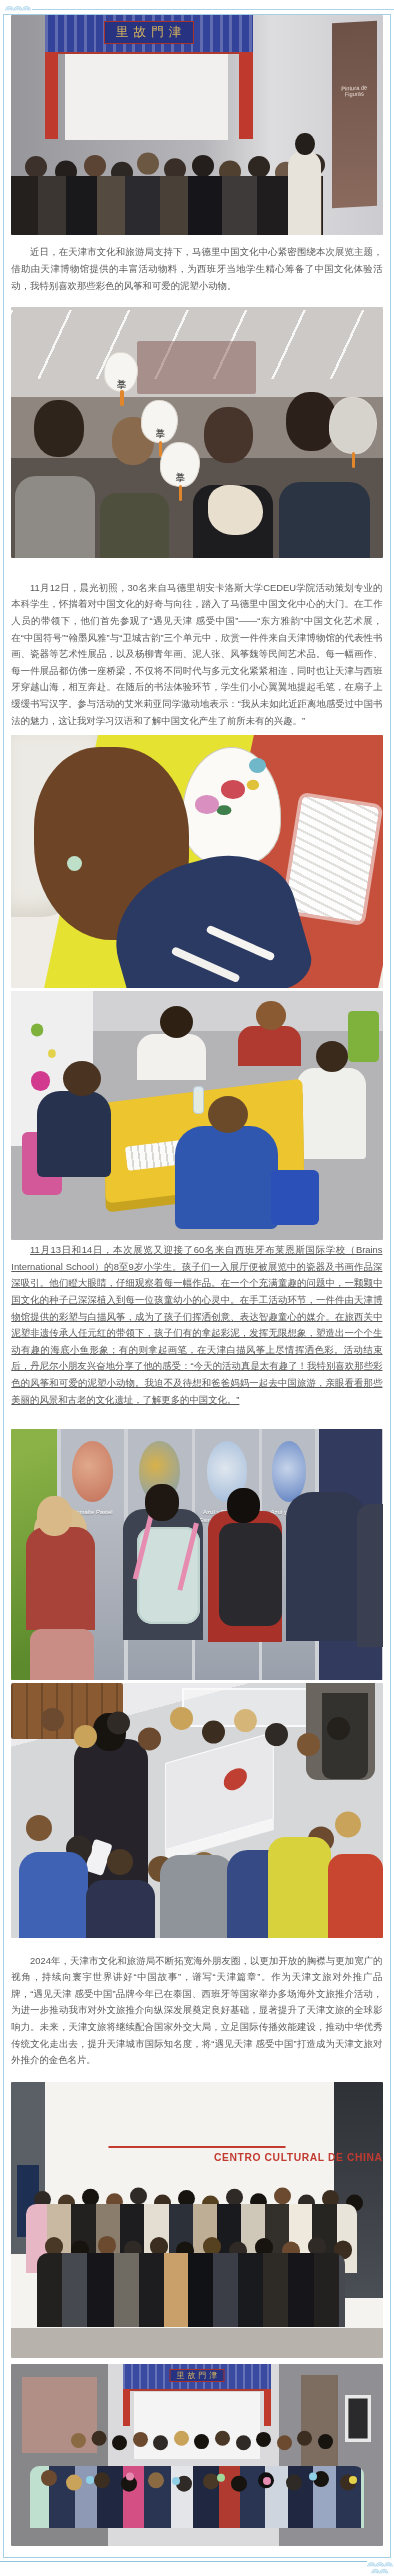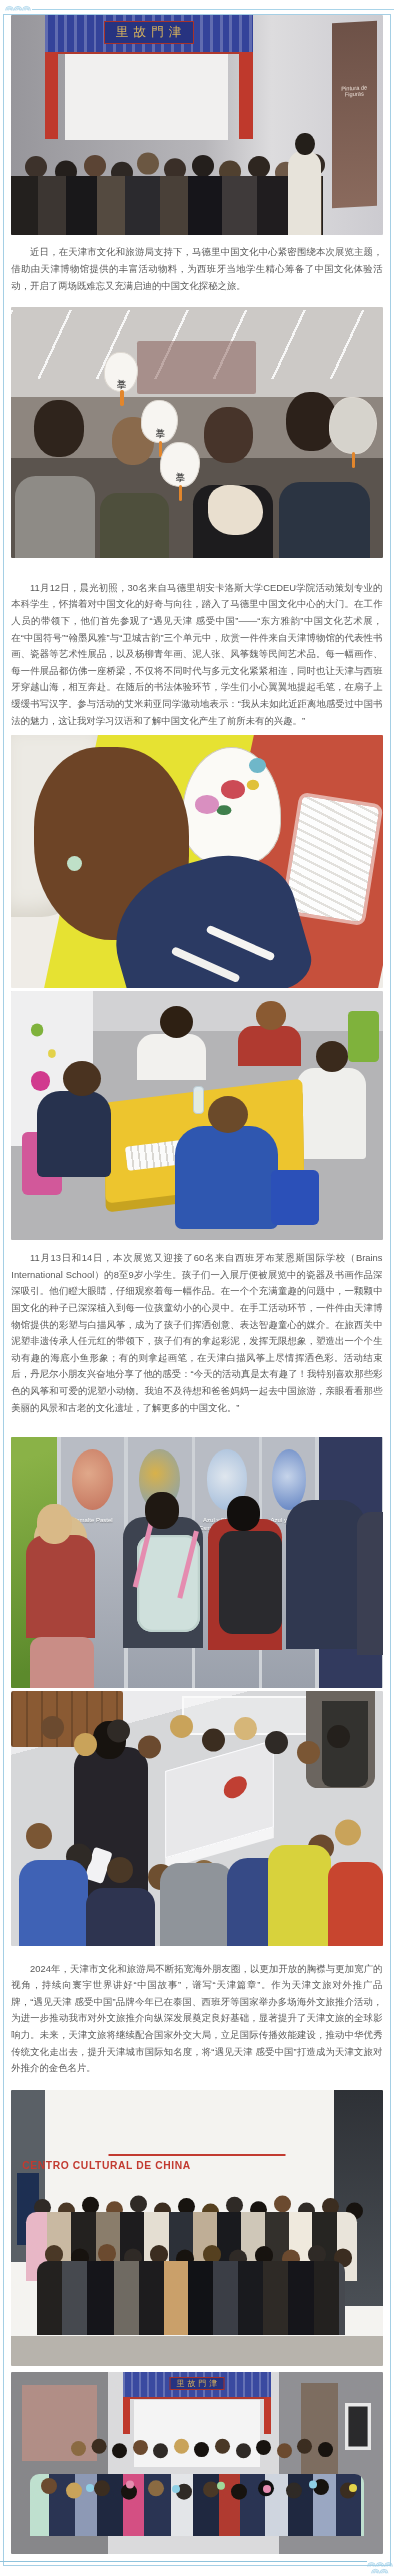--- a/index.html
+++ b/index.html
@@ -18,21 +18,21 @@
   .frame{
     position:absolute;left:2.9px;top:14.3px;width:388px;
     border:1.1px solid #a5cfe5;background:#ffffff;box-sizing:border-box;
     padding:0 7.4px 11px 7.4px;
   }
   .para{
     color:#595959;font-size:9.4px;line-height:16.6px;text-align:justify;
     text-indent:2em;margin:0;
   }
   .p1{margin-top:17px;} .p2{margin-top:9.1px;} .p3{margin-top:22px;}
-  .p4{margin-top:10px;} .p5{margin-top:15px;}
+  .p4{margin-top:2px;text-decoration:underline;} .p5{margin-top:15px;}
   
   .ph{position:relative;width:100%;overflow:hidden;border-radius:1.1px;}
   .abs{position:absolute;}
   
   .ph1{height:220px;margin-top:0;background:linear-gradient(90deg,#97969b 0%,#b7b6ba 52%,#dddcde 70%,#cccbd0 100%);}
   .ph1-lintel{left:9%;top:0;width:56%;height:37px;
     background:linear-gradient(#3a4aa0,#2c3a8a);
     background-image:repeating-linear-gradient(90deg,rgba(255,255,255,.22) 0 2.9px,rgba(0,0,0,0) 2.9px 9.7px);
     background-color:#34439a;border-bottom:2.9px solid #b03a2e;}
   .ph1-plaque{left:50%;top:5.7px;transform:translateX(-50%);width:90px;height:23px;
@@ -178,21 +178,21 @@
   .ph6-b6{right:0;bottom:-2.3px;width:55px;height:86px;background:#c8452f;border-radius:15px 15px 0 0;}
   
   .ph7{height:276px;margin-top:13.7px;background:#f4f3f0;}
   .ph7-glass{right:0;top:0;width:13%;height:78%;background:linear-gradient(#2e3136,#4a4f55);}
   .ph7-win{left:0;top:0;width:9%;height:62%;background:#5a6066;}
   .ph7-poster{left:1.5%;top:30%;width:6%;height:26%;background:#1d2f52;}
   .ph7-floor{left:0;right:0;bottom:0;height:11%;background:#b7b3ac;}
   .ph7-cn{left:0;right:0;top:33px;text-align:center;color:#c23a30;
     font-size:24px;font-weight:700;letter-spacing:5.7px;font-family:"Liberation Serif",serif;}
   .ph7-rule{left:50%;top:64px;transform:translateX(-50%);width:177px;height:1.1px;background:#c23a30;}
-  .ph7-es{left:11px;right:0;top:70px;text-align:left;color:#c23a30;font-size:10.3px;font-weight:700;letter-spacing:0.6px;}
+  .ph7-es{left:11px;right:0;top:70px;text-align:right;color:#c23a30;font-size:10.3px;font-weight:700;letter-spacing:0.6px;}
   .ph7-heads1{left:6%;top:109px;width:17px;height:17px;border-radius:50%;background:#2f2a26;
     box-shadow:24px 3.4px 0 #4a3826,48px -2.3px 0 #17130f,72px 2.3px 0 #6b4a2f,96px -3.4px 0 #2f2a26,
     120px 3.4px 0 #3b2d20,144px -1.1px 0 #17130f,168px 4.6px 0 #55401f,192px -2.3px 0 #2f2a26,
     216px 2.3px 0 #17130f,240px -3.4px 0 #6b4a2f,264px 3.4px 0 #2f2a26,288px -1.1px 0 #3b2d20,312px 3.4px 0 #17130f;}
   .ph7-heads2{left:9%;top:155px;width:18.3px;height:18.3px;border-radius:50%;background:#4a3826;
     box-shadow:26px 3.4px 0 #17130f,53px -1.1px 0 #6b4a2f,79px 3.4px 0 #2f2a26,105px 0 0 #3b2d20,
     131px 4.6px 0 #17130f,158px 0 0 #55401f,184px 4.6px 0 #2f2a26,210px 1.1px 0 #17130f,
     237px 4.6px 0 #6b4a2f,263px 0 0 #2f2a26,289px 3.4px 0 #3b2d20;}
   .ph7-bodies1{left:4%;right:7%;top:122px;height:69px;border-radius:10.3px 10.3px 0 0;
     background:repeating-linear-gradient(90deg,#e8b7c6 0 20.6px,#c9b9a2 20.6px 45px,#23211f 45px 70px,#8a7d6b 70px 94px,
@@ -261,21 +261,21 @@
     </div>
     <div class="abs ph1-pillar" style="left:9%;"></div>
     <div class="abs ph1-pillar" style="left:calc(65% - 13.7px);"></div>
     <div class="abs ph1-open"></div>
     <div class="abs ph1-heads"></div>
     <div class="abs ph1-bodies"></div>
     <div class="abs ph1-figure"></div>
     <div class="abs ph1-panel">Pintura de Figuras</div>
   </div>
 
-  <p class="para p2">近日，在天津市文化和旅游局支持下，马德里中国文化中心紧密围绕本次展览主题，借助由天津博物馆提供的丰富活动物料，为西班牙当地学生精心筹备了中国文化体验活动，开启了两场既难忘又充满启迪的中国文化探秘之旅。</p>
+  <p class="para p2">近日，在天津市文化和旅游局支持下，马德里中国文化中心紧密围绕本次展览主题，借助由天津博物馆提供的丰富活动物料，为西班牙当地学生精心筹备了中国文化体验活动，我特别喜欢那些彩色的风筝和可爱的泥塑小动物。</p>
 
   <div class="ph ph2">
     <div class="abs ph2-lights"></div>
     <div class="abs ph2-mural"></div>
     <div class="abs head ph2-h1"></div>
     <div class="abs head ph2-h2"></div>
     <div class="abs head ph2-h3"></div>
     <div class="abs head ph2-h4"></div>
     <div class="abs ph2-b1"></div>
     <div class="abs ph2-b2"></div>

